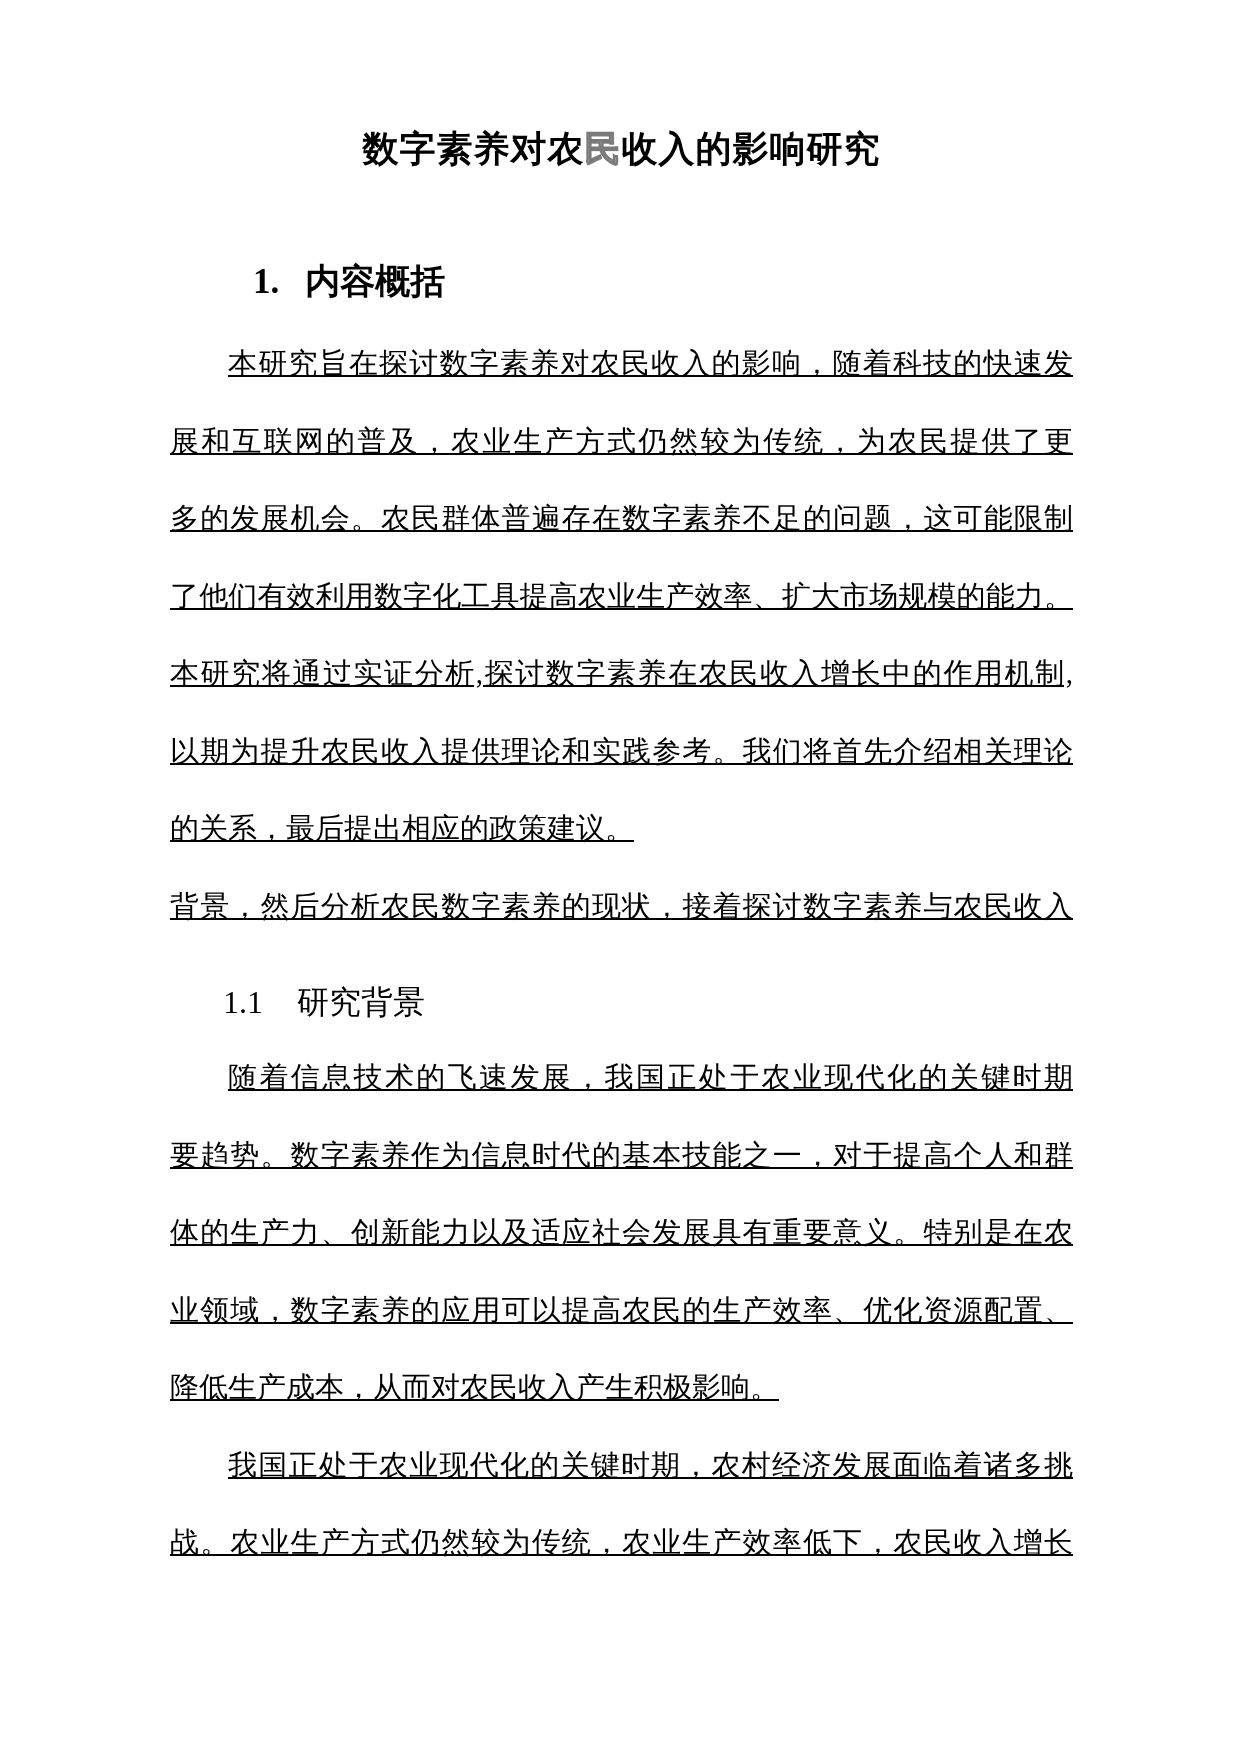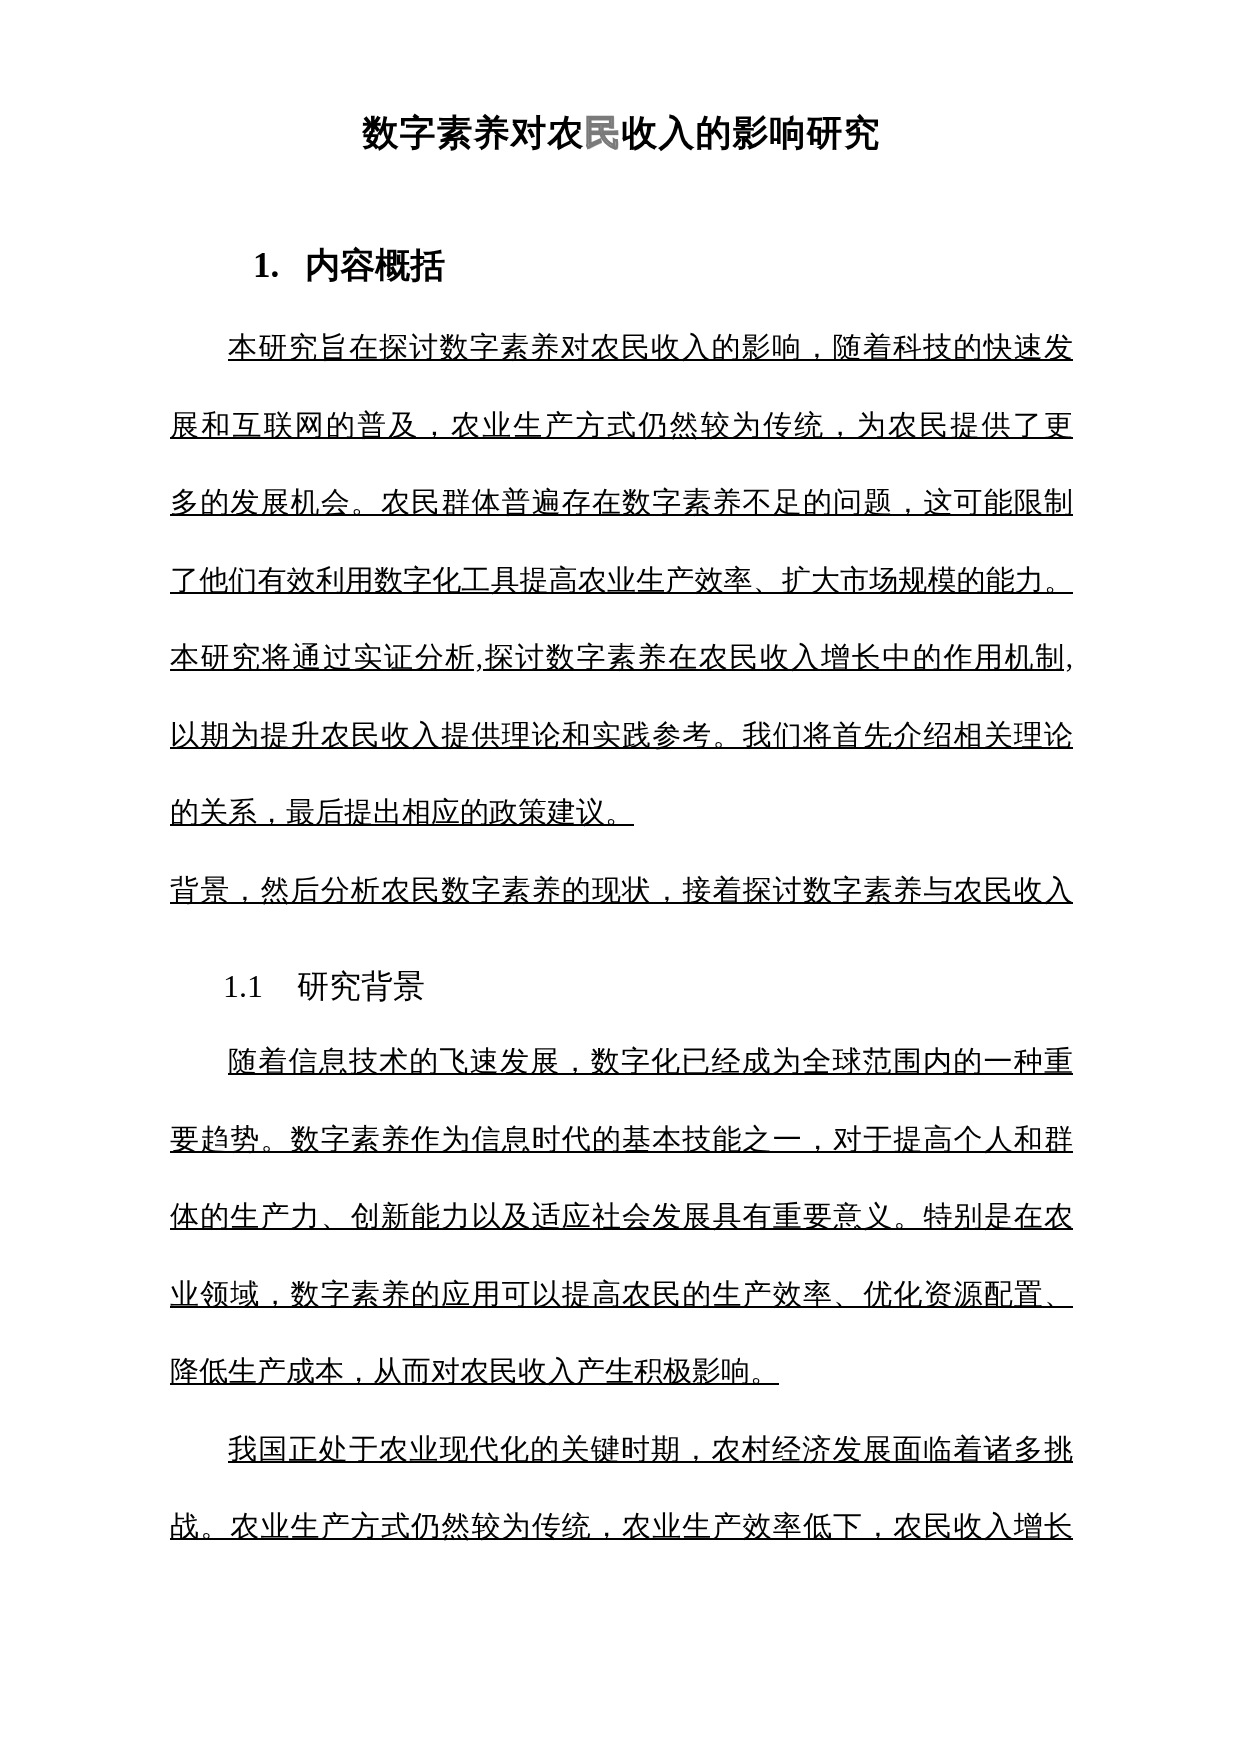--- a/index.html
+++ b/index.html
@@ -13,21 +13,21 @@
     height: 1754px;
     background: #ffffff;
     color: #000000;
     font-family: "Liberation Serif", "DejaVu Serif", serif;
     overflow: hidden;
   }
   .content {
     padding: 0 168px 0 170px;
   }
   .doc-title {
-    margin: 0;
+    margin: 16px;
     padding-top: 114px;
     text-align: center;
     font-size: 36px;
     line-height: 38px;
     font-weight: bold;
     letter-spacing: 1px;
   }
   .hollow-char {
     color: #d8d8d8;
     -webkit-text-stroke: 1.3px #7a7a7a;
@@ -85,21 +85,21 @@
       <div class="line just">了他们有效利用数字化工具提高农业生产效率、扩大市场规模的能力。</div>
       <div class="line just">本研究将通过实证分析,探讨数字素养在农民收入增长中的作用机制,</div>
       <div class="line just">以期为提升农民收入提供理论和实践参考。我们将首先介绍相关理论</div>
       <div class="line">的关系，最后提出相应的政策建议。</div>
       <div class="line just">背景，然后分析农民数字素养的现状，接着探讨数字素养与农民收入</div>
     </div>
 
     <h3 class="heading-2"><span class="num">1.1</span><span>研究背景</span></h3>
 
     <div class="para para-2">
-      <div class="line just indent">随着信息技术的飞速发展，数字化已经成为全球范围内的一种重</div>
+      <div class="line just indent">随着信息技术的飞速发展，我国正处于农业现代化的关键时期</div>
       <div class="line just">要趋势。数字素养作为信息时代的基本技能之一，对于提高个人和群</div>
       <div class="line just">体的生产力、创新能力以及适应社会发展具有重要意义。特别是在农</div>
       <div class="line just">业领域，数字素养的应用可以提高农民的生产效率、优化资源配置、</div>
       <div class="line">降低生产成本，从而对农民收入产生积极影响。</div>
     </div>
 
     <div class="para para-3">
       <div class="line just indent">我国正处于农业现代化的关键时期，农村经济发展面临着诸多挑</div>
       <div class="line just">战。农业生产方式仍然较为传统，农业生产效率低下，农民收入增长</div>
     </div>

